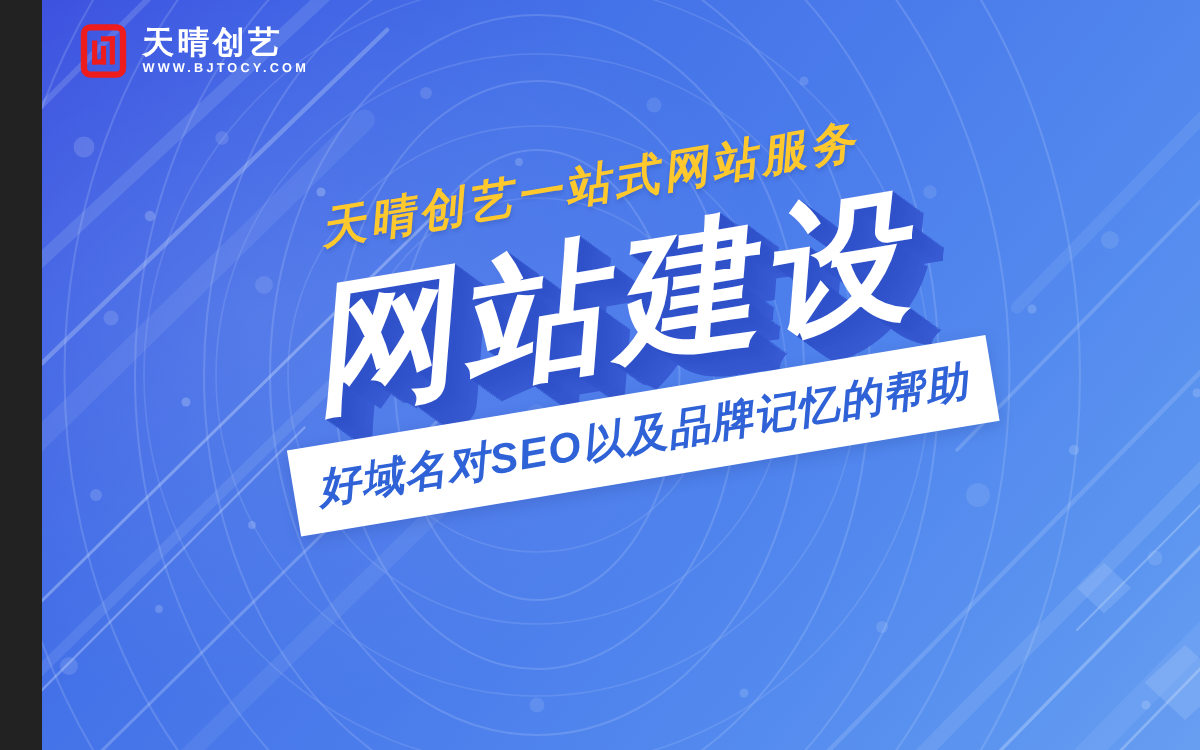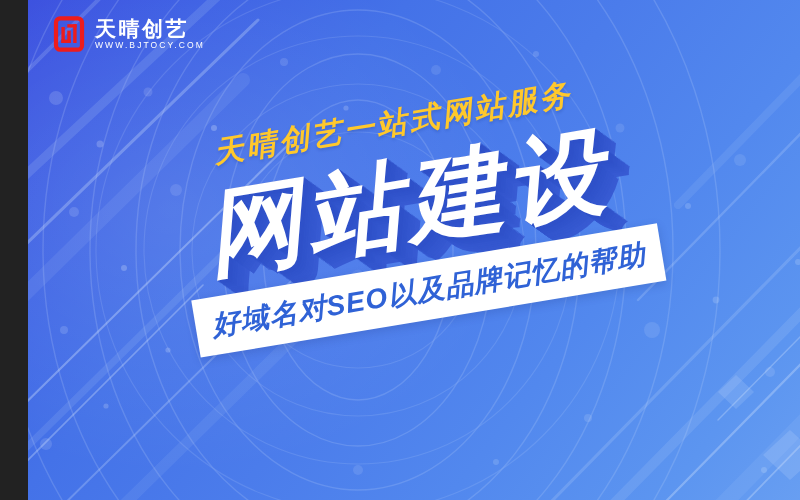--- a/index.html
+++ b/index.html
@@ -69,21 +69,21 @@
     color: #ffffff;
     font-size: 21px;
     font-weight: 700;
     letter-spacing: 2.5px;
     line-height: 1;
     white-space: nowrap;
   }
   .logo-url {
     color: #ffffff;
     font-size: 8.5px;
-    font-weight: 400;
+    font-weight: 700;
     letter-spacing: 2.1px;
     line-height: 1;
     white-space: nowrap;
   }
 
   
   .headline-stack {
     position: absolute;
     left: 0;
     top: 0;

